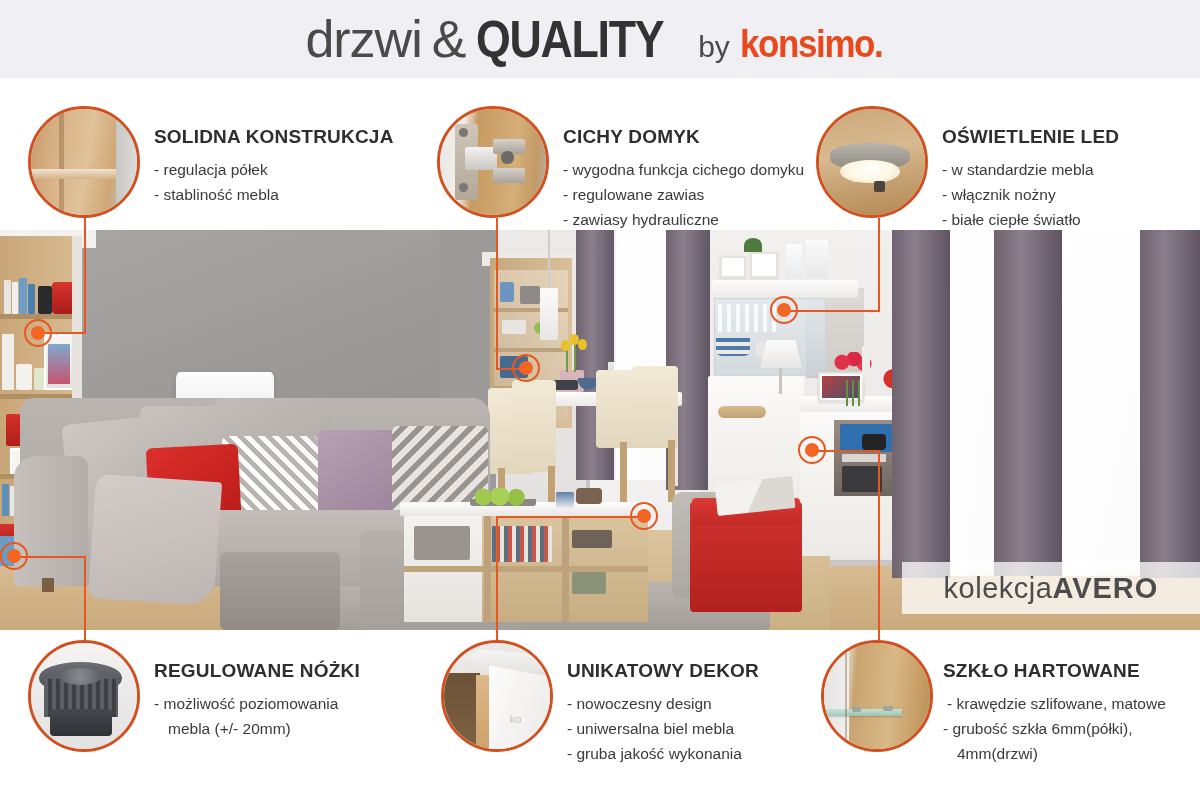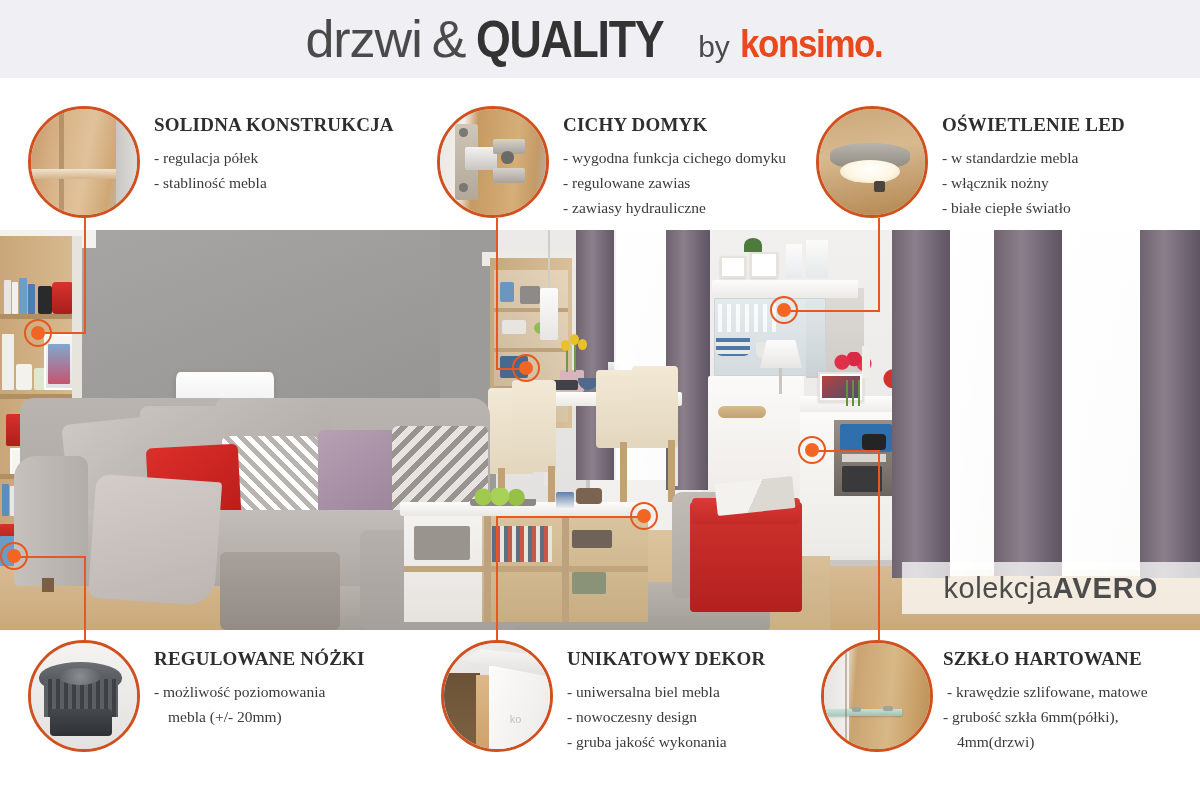--- a/index.html
+++ b/index.html
@@ -32,21 +32,21 @@
   }
 
   
   .feature { position:absolute; }
   .f-circle {
     position:absolute; left:0; top:0; width:112px; height:112px;
     border-radius:50%; border:3px solid #d2501e; overflow:hidden;
     background:#ddd;
   }
   .f-circle .art { position:absolute; inset:0; }
-  .f-text { position:absolute; left:126px; top:8px; width:300px;font-family:Liberation Serif, serif; }
+  .f-text { position:absolute; left:126px; top:20px; width:300px; }
   .f-title {
     font-size:19px; font-weight:700; color:#2e2e2e; letter-spacing:0.2px;
     white-space:nowrap; margin-bottom:9px;
   }
   .f-bullet {
     font-size:15.5px; color:#3a3a3a; line-height:1.62; white-space:nowrap;
   }
   .f-bullet.indent { padding-left:14px; }
 
   
@@ -551,22 +551,22 @@
     <div class="f-circle">
       <div class="art" style="background:linear-gradient(160deg,#f0eeec 0%,#e3e1df 45%,#d8d6d3 100%)"></div>
       <div class="art" style="left:0;top:28%;width:34%;height:72%;background:linear-gradient(180deg,#6b5237,#7d6241)"></div>
       <div class="art" style="left:30%;top:30%;width:14%;height:70%;background:linear-gradient(180deg,#ddb889,#cda26c)"></div>
       <div class="art" style="left:42%;top:22%;width:58%;height:78%;background:linear-gradient(110deg,#fcfcfb,#eceae7)"></div>
       <div class="art" style="left:16%;top:6%;width:84%;height:26%;background:linear-gradient(180deg,#f6f5f3,#e2e0dd);clip-path:polygon(22% 0,100% 22%,100% 100%,0 38%)"></div>
       <div class="art" style="left:62%;top:66%;width:22%;height:16%;color:#c3c1bd;font-size:11px;font-family:'Liberation Sans',sans-serif">ko</div>
     </div>
     <div class="f-text" style="width:310px">
       <div class="f-title">UNIKATOWY DEKOR</div>
+      <div class="f-bullet">- nowoczesny design</div>
       <div class="f-bullet">- uniwersalna biel mebla</div>
-      <div class="f-bullet">- nowoczesny design</div>
       <div class="f-bullet">- gruba jakość wykonania</div>
     </div>
   </div>
 
   <div class="feature" style="left:821px;top:640px;width:380px;height:125px">
     <div class="f-circle">
       <div class="art" style="background:linear-gradient(95deg,#e8e6e3 0%,#efedea 18%,#c9a471 30%,#d8b887 62%,#c9a068 84%,#b99057 100%)"></div>
       <div class="art" style="left:0;top:0;width:24%;height:100%;background:linear-gradient(90deg,#e6e4e1,#f2f0ee)"></div>
       <div class="art" style="left:0;top:62%;width:74%;height:7%;background:linear-gradient(180deg,rgba(200,226,216,.95),rgba(150,196,182,.85));box-shadow:0 1px 2px rgba(0,0,0,.18)"></div>
       <div class="art" style="left:26%;top:60%;width:9%;height:5%;background:#9aa69e;border-radius:2px"></div>

